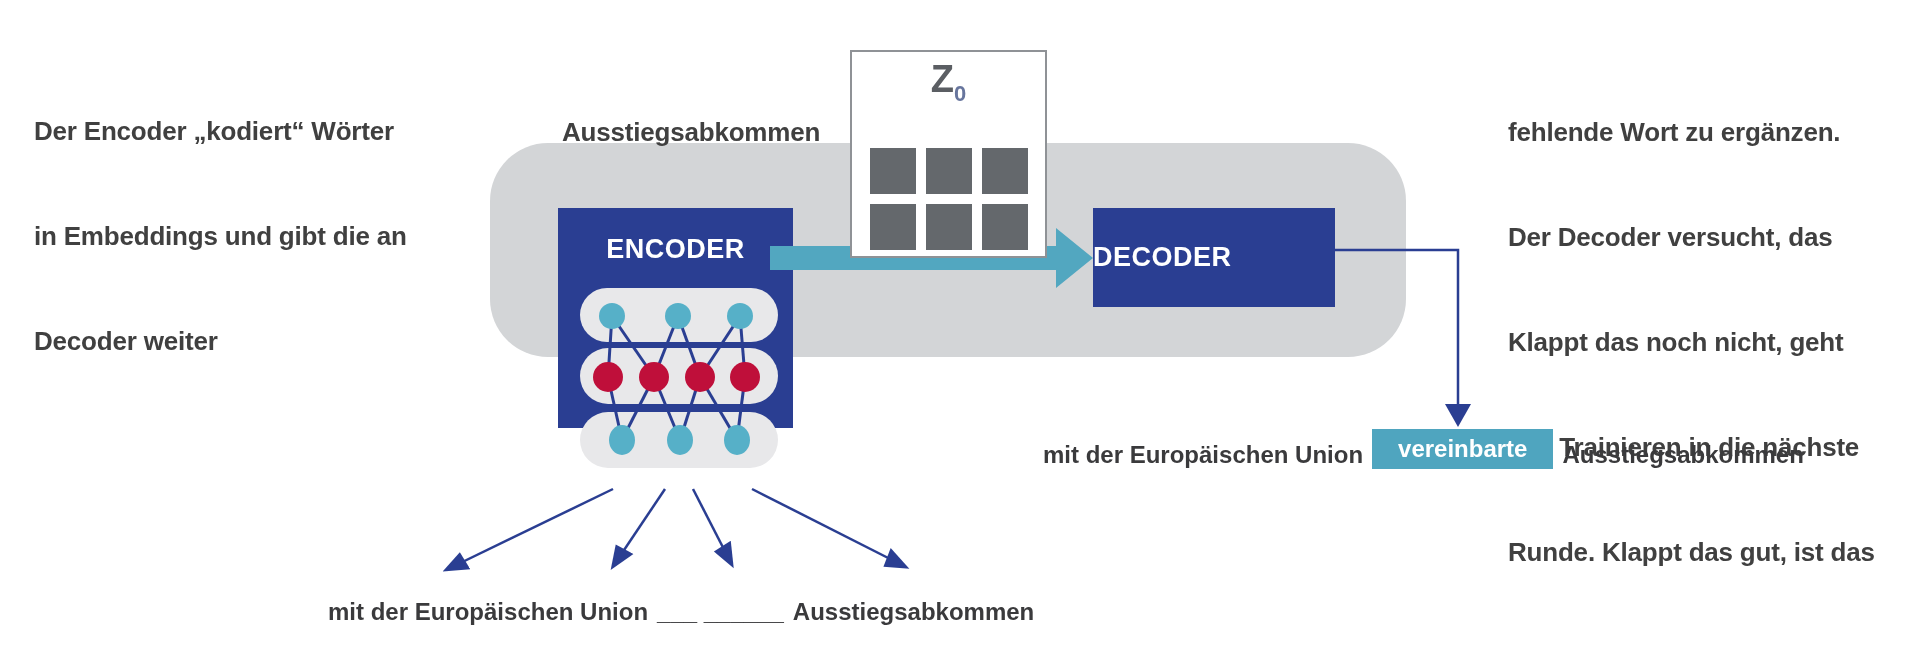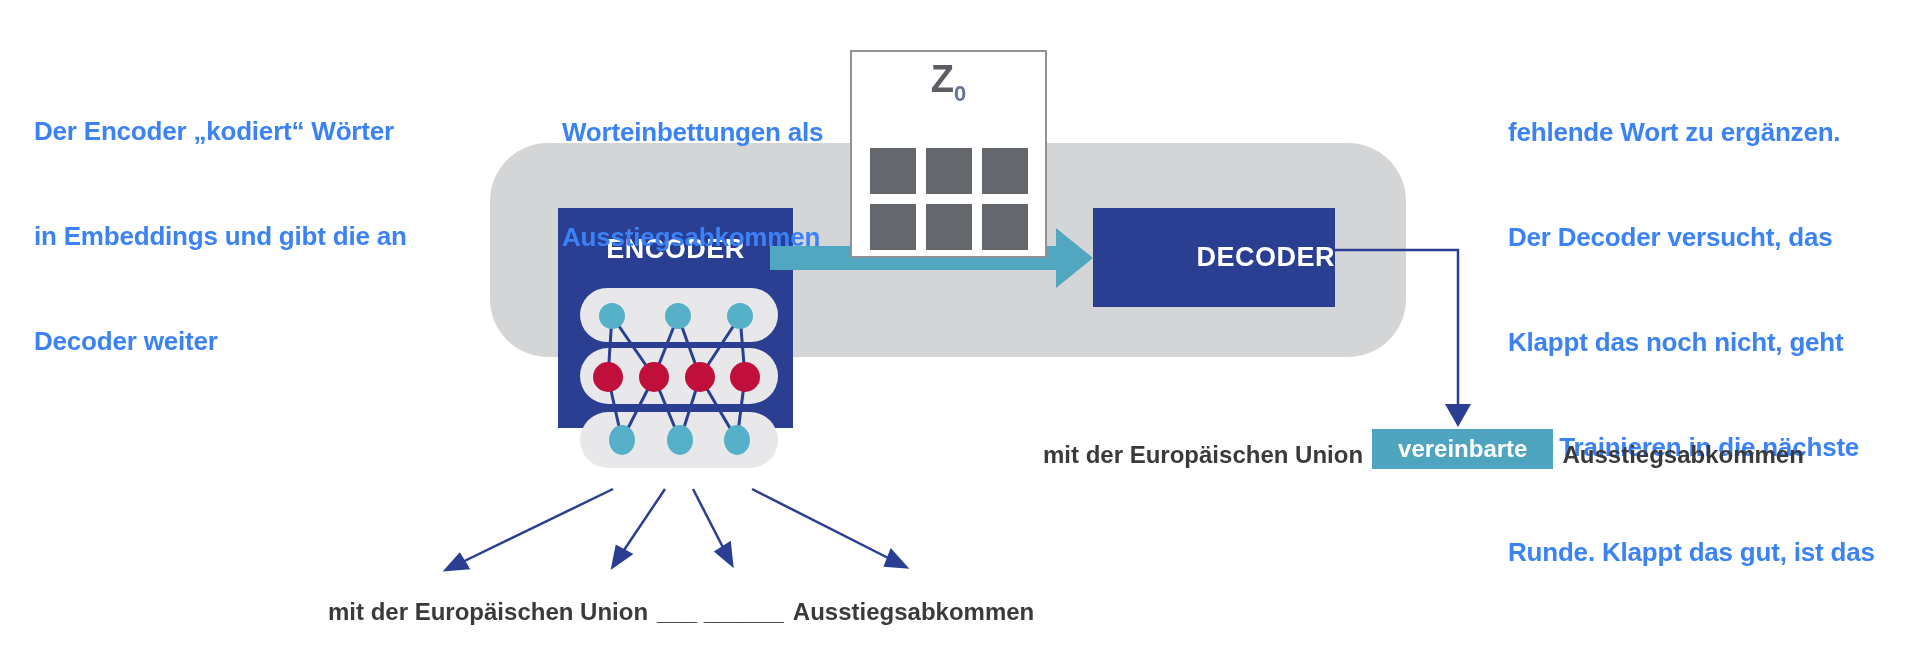--- a/index.html
+++ b/index.html
@@ -2,42 +2,42 @@
 <html><head>
 <meta charset="utf-8">
 <style>
   html,body{margin:0;padding:0;background:#ffffff;}
   .canvas{
     position:relative;width:1920px;height:647px;background:#ffffff;
     font-family:"Liberation Sans",sans-serif;overflow:hidden;
   }
   
   .note{
-    position:absolute;color:#3b82f6;font-size:26px;line-height:35px;
+    position:absolute;color:#404040;font-size:26px;line-height:35px;
     font-weight:600;letter-spacing:-0.2px;white-space:pre;
   }
   .note-left{left:34px;top:44px;}
   .note-mid{left:562px;top:45px;}
   .note-right{left:1508px;top:45px;}
   
   .gray-band{
     position:absolute;left:490px;top:143px;width:916px;height:214px;
     background:#d3d5d7;border-radius:58px;
   }
   
   .block{position:absolute;background:#2a3e92;color:#ffffff;font-weight:700;}
   .encoder{left:558px;top:208px;width:235px;height:220px;}
   .encoder-label{
     position:absolute;top:26px;left:0;width:100%;text-align:center;
     font-size:27px;letter-spacing:0.5px;
   }
   .net-svg{position:absolute;left:0;top:0;width:235px;height:280px;}
   .decoder{
     left:1093px;top:208px;width:242px;height:99px;
-    display:flex;align-items:center;justify-content:flex-end;
+    display:flex;align-items:center;justify-content:flex-start;
     font-size:27px;letter-spacing:0.5px;
   }
   
   .zbox{
     position:absolute;left:850px;top:50px;width:197px;height:208px;
     background:#ffffff;border:2px solid #8f9296;box-sizing:border-box;
   }
   .z-label{
     margin-top:6px;line-height:42px;text-align:center;
     font-size:38px;font-weight:700;color:#5b5e63;
@@ -143,21 +143,20 @@
     <span>DECODER</span>
   </div>
 
   <div class="note note-left">
     <div>Der Encoder „kodiert“ Wörter</div>
     <div>in Embeddings und gibt die an</div>
     <div>Decoder weiter</div>
   </div>
 
   <div class="note note-mid">
-    <div>Worteinbettungen als</div>
     <div>Ausstiegsabkommen</div>
   </div>
 
   <div class="note note-right">
     <div>fehlende Wort zu ergänzen.</div>
     <div>Der Decoder versucht, das</div>
     <div>Klappt das noch nicht, geht</div>
     <div>das Trainieren in die nächste</div>
     <div>Runde. Klappt das gut, ist das</div>
     <div>Training fertig.</div>

